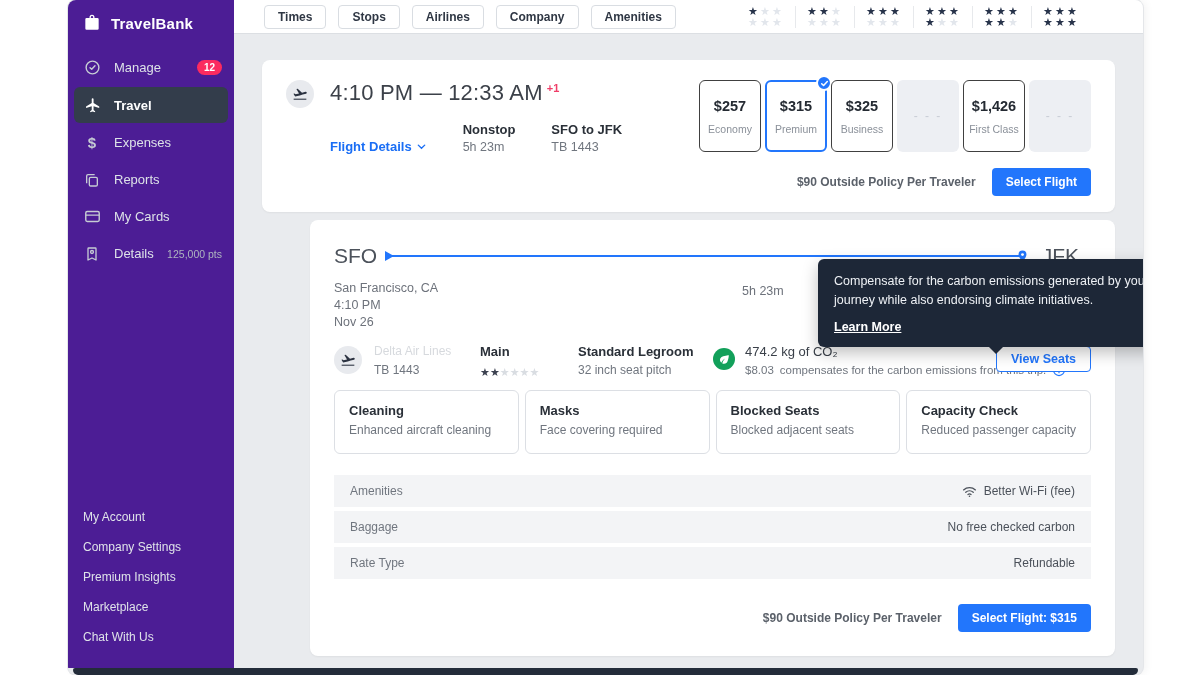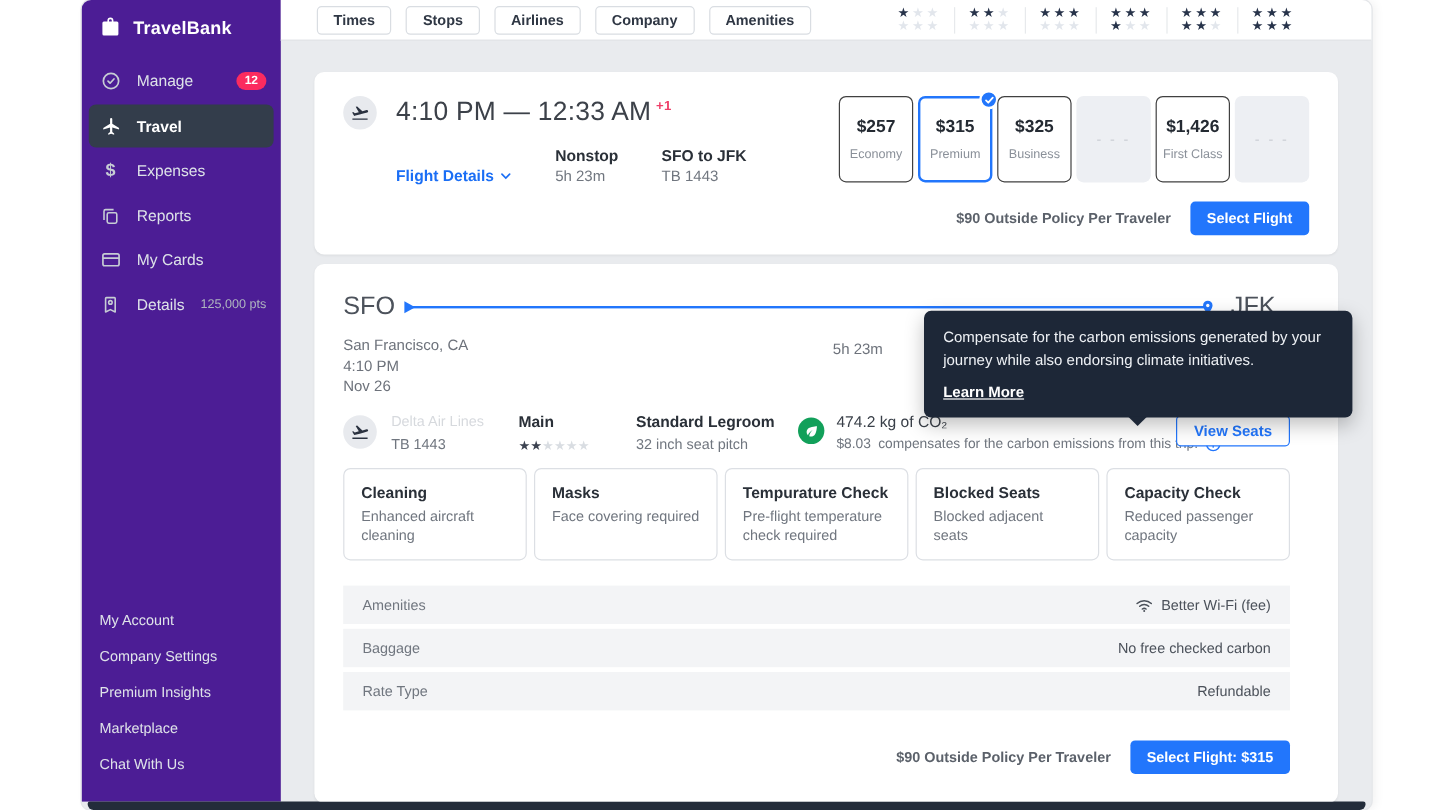--- a/index.html
+++ b/index.html
@@ -68,21 +68,21 @@
   .fare-box.empty { background:#edeff3; border:none; cursor:default; }
   .fare-box.empty .ph { color:#c9cdd4; font-size:12px; letter-spacing:2px; }
   .check-badge { position:absolute; top:-7px; right:-7px; width:16px; height:16px; background:#2276fc; border-radius:50%;
     border:2px solid #fff; color:#fff; display:flex; align-items:center; justify-content:center; }
   .c1-rowB { display:flex; justify-content:flex-end; align-items:center; gap:16px; margin-top:14px; }
   .policy-note { font-size:12px; font-weight:bold; color:#5b616a; }
   .btn-primary { background:#2276fc; color:#fff; font-size:12px; font-weight:bold; border:none; border-radius:4px;
     padding:7px 14px; cursor:pointer; font-family:inherit; }
 
   
-  .card2 { position:relative; padding:20px 40px 24px 24px; }
+  .card2 { position:relative; padding:20px 24px 24px 24px;margin-left:48px; }
   .route-row { position:relative; height:38px; }
   .airport-code { font-size:21px; color:#4c525b; }
   .code-left { position:absolute; left:0; top:4px; }
   .code-right { position:absolute; right:12px; top:4px; }
   .tl-line { position:absolute; left:52px; right:66px; top:15px; height:2px; background:#2276fc; }
   .tl-tri { position:absolute; left:-1px; top:-4px; width:0; height:0;
     border-left:9px solid #2276fc; border-top:5px solid transparent; border-bottom:5px solid transparent; }
   .tl-pin { position:absolute; right:-4px; top:-6px; }
   .info-row { position:relative; height:56px; margin-top:2px; }
   .origin-info { font-size:12.5px; color:#6d727b; line-height:17px; }
@@ -422,24 +422,20 @@
         <div class="amen-row">
           <div class="amen-card">
             <div class="amen-title">Cleaning</div>
             <div class="amen-desc">Enhanced aircraft cleaning</div>
           </div>
           <div class="amen-card">
             <div class="amen-title">Masks</div>
             <div class="amen-desc">Face covering required</div>
           </div>
           <div class="amen-card">
-            <div class="amen-title">Tempurature Check</div>
-            <div class="amen-desc">Pre-flight temperature check required</div>
-          </div>
-          <div class="amen-card">
             <div class="amen-title">Blocked Seats</div>
             <div class="amen-desc">Blocked adjacent seats</div>
           </div>
           <div class="amen-card">
             <div class="amen-title">Capacity Check</div>
             <div class="amen-desc">Reduced passenger capacity</div>
           </div>
         </div>
 
         <div class="info-table">

